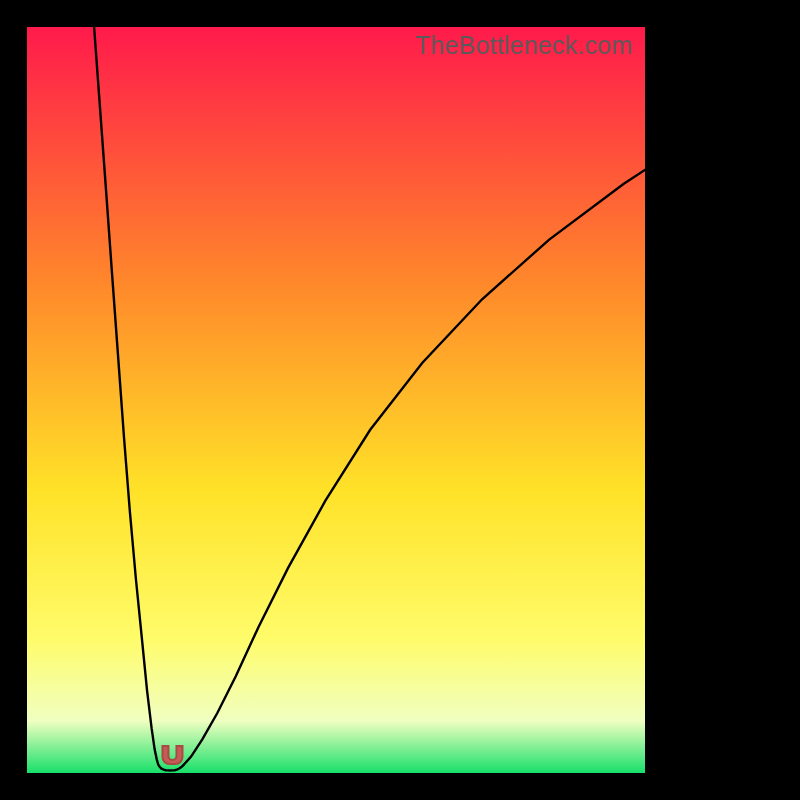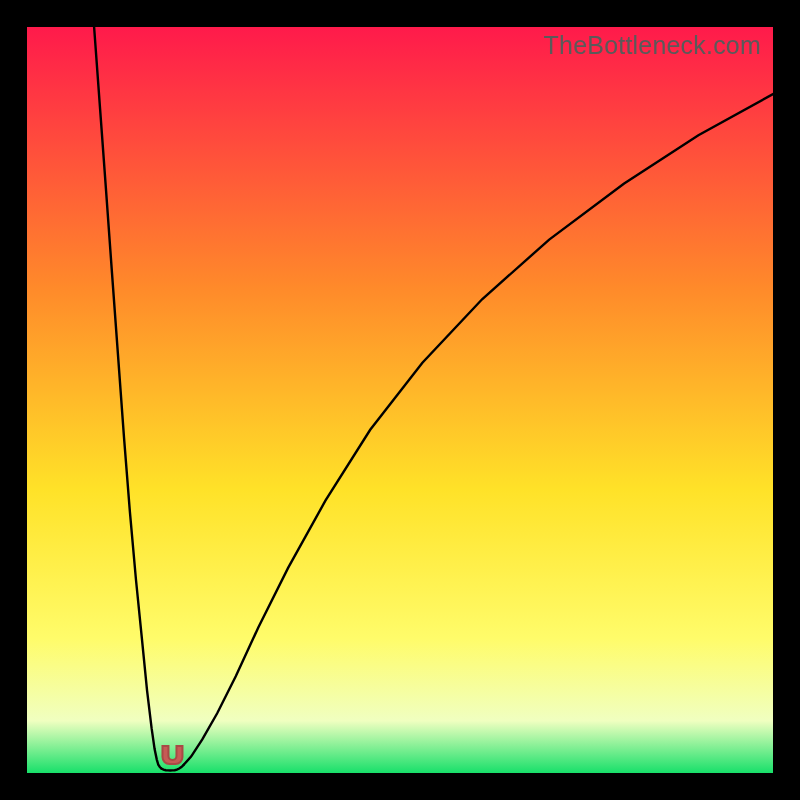--- a/index.html
+++ b/index.html
@@ -13,21 +13,21 @@
   }
   .frame {
     position: absolute;
     inset: 0;
     background: #000;
   }
   .plot {
     position: absolute;
     left: 27px;
     top: 27px;
-    width: 746px;
+    width: 618px;
     height: 746px;
     overflow: hidden;
   }
   .watermark {
     position: absolute;
     top: 4px;
     right: 12px;
     color: #5a5a5a;
     font-size: 25px;
     font-weight: 500;

